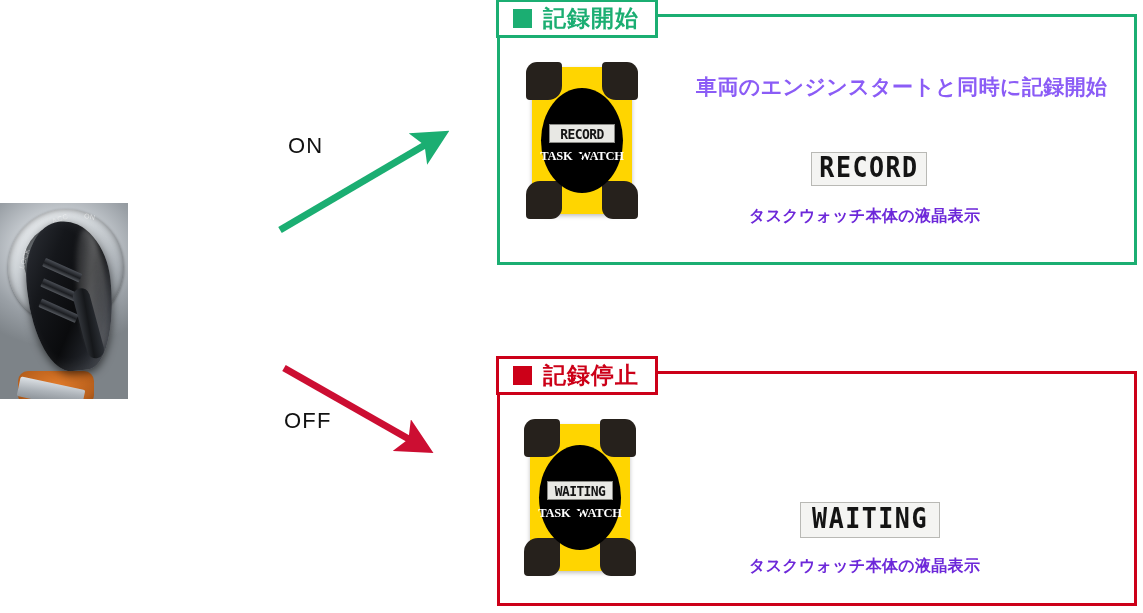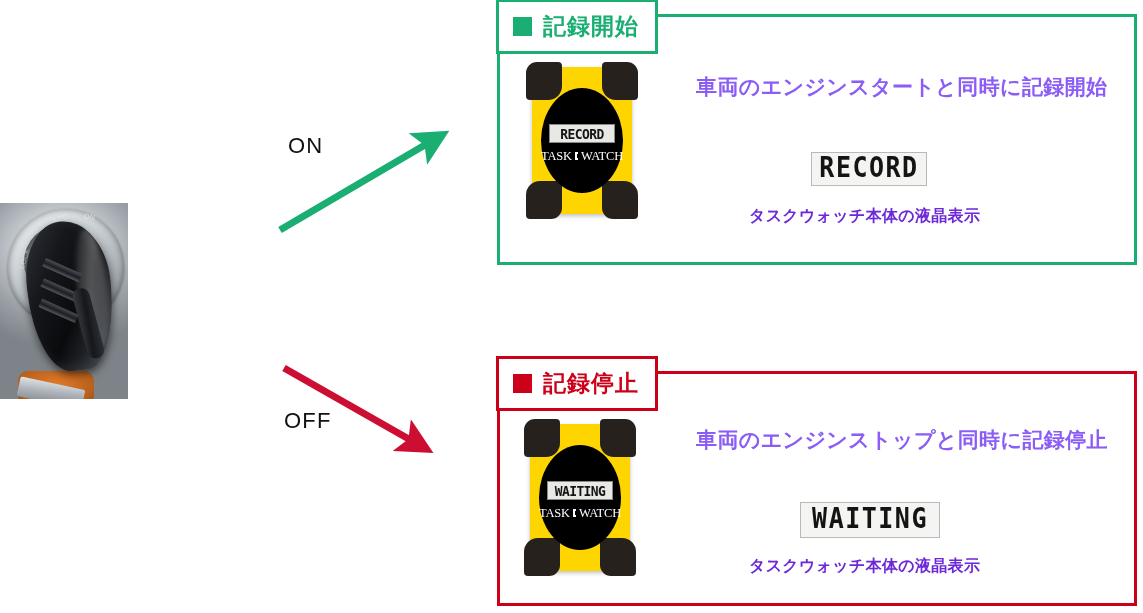--- a/index.html
+++ b/index.html
@@ -158,21 +158,21 @@
     position: absolute;
     inset: 0;
     border: 3px solid var(--accent);
     background: #ffffff;
   }
 
   .panel-tab {
     position: absolute;
     left: -1px;
     top: -15px;
-    height: 55px;
+    height: 39px;
     padding: 0 16px 0 14px;
     background: #ffffff;
     border: 3px solid var(--accent);
     display: flex;
     align-items: center;
     gap: 11px;
     z-index: 3;
   }
   .tab-swatch {
     width: 19px;
@@ -253,21 +253,21 @@
     right: 0;
     top: 62px;
     display: flex;
     align-items: center;
     justify-content: center;
     gap: 3px;
   }
   .dev-brand-word {
     font-family: "Liberation Serif", "DejaVu Serif", serif;
     color: #ffffff;
-    font-weight: 400;
+    font-weight: 700;
     font-size: 12.5px;
     letter-spacing: -0.2px;
     line-height: 1;
   }
   .dev-brand-mark {
     width: 8px;
     height: 8px;
     background: #ffffff;
     position: relative;
   }
@@ -426,21 +426,20 @@
             </div>
             <div class="dev-brand">
               <span class="dev-brand-word">TASK</span>
               <span class="dev-brand-mark"></span>
               <span class="dev-brand-word">WATCH</span>
             </div>
           </div>
         </div>
       </div>
 
-      <div id="headline-stop" class="panel-headline">車両のエンジンストップと同時に記録停止</div>
 
       <div id="lcd-stop" class="lcd-big">
         <span class="lcd-big-text">WAITING</span>
       </div>
 
       <div id="note-stop" class="panel-note">タスクウォッチ本体の液晶表示</div>
     </div>
 
     <div class="panel-tab">
       <span class="tab-swatch"></span>

